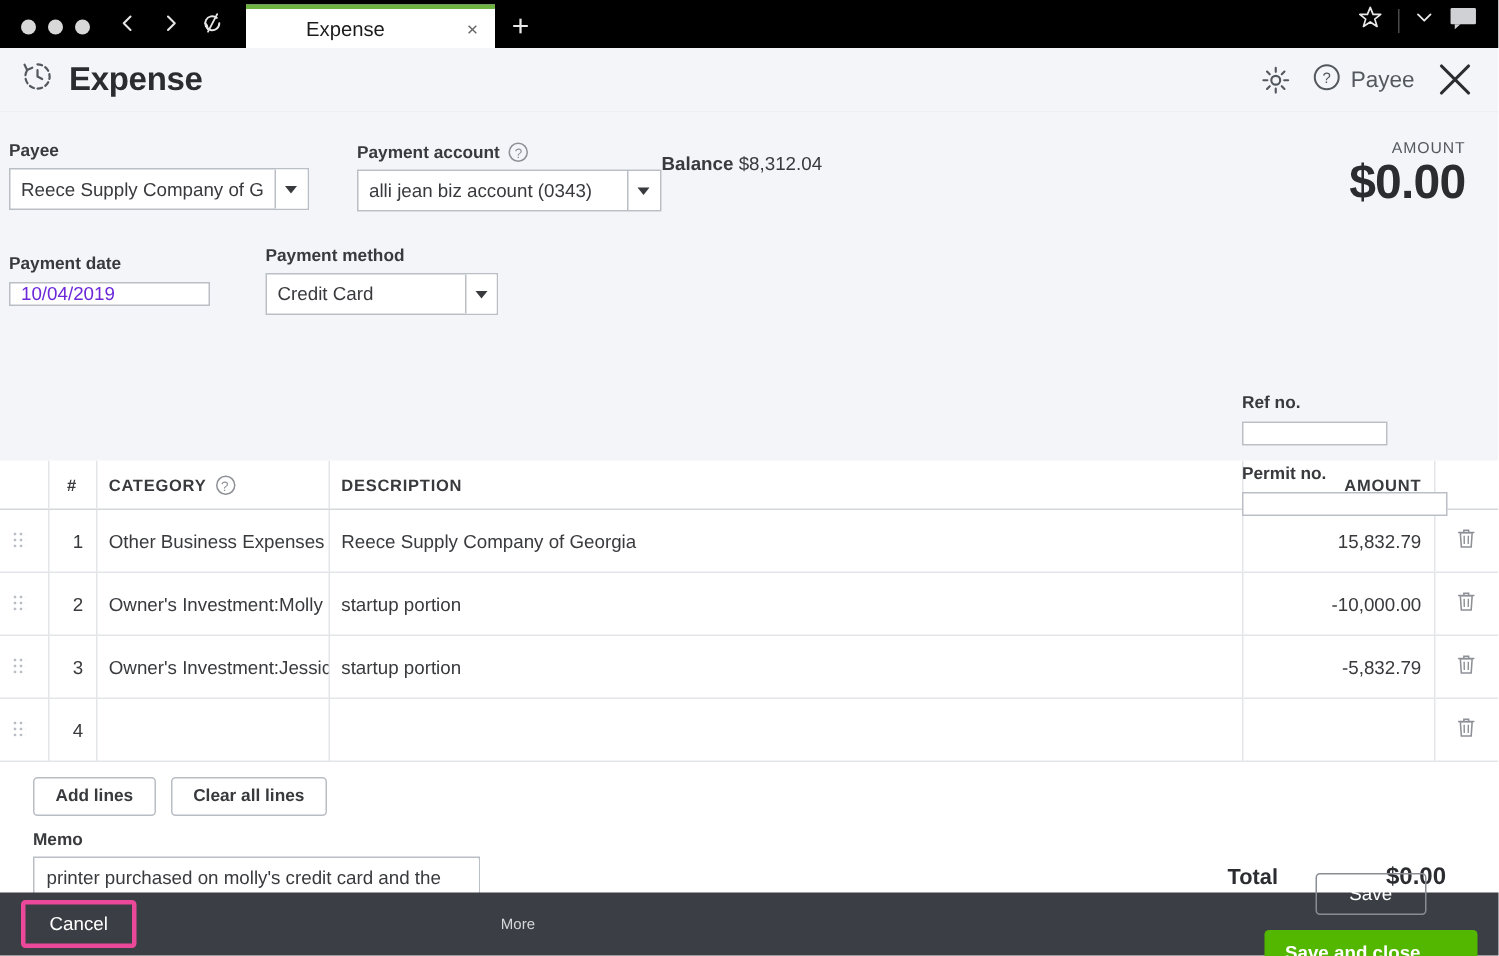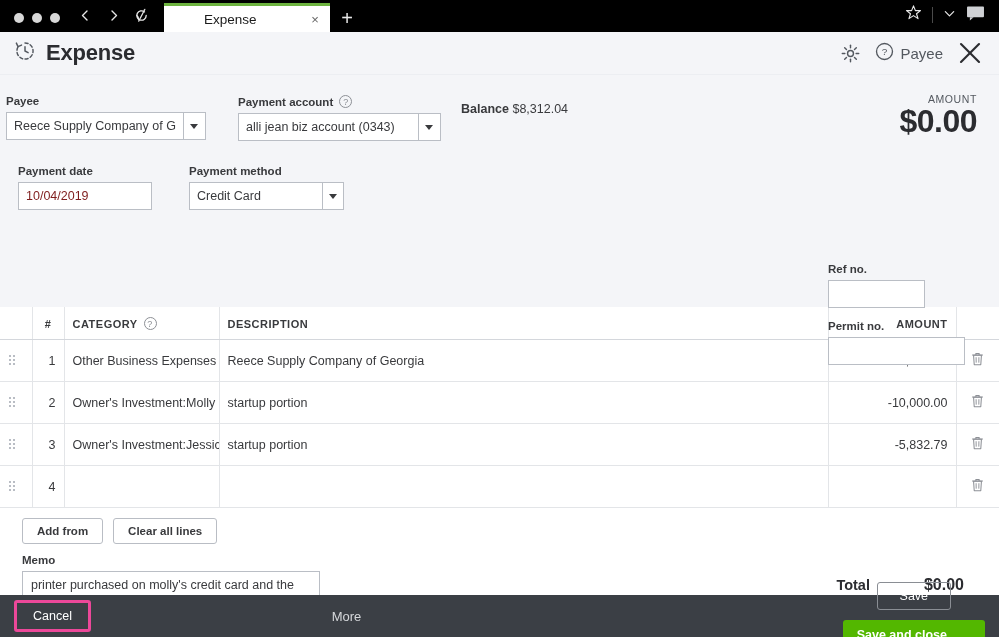--- a/index.html
+++ b/index.html
@@ -93,37 +93,37 @@
     background: #fff; cursor: pointer;
   }
   .caret i {
     display: block; width: 0; height: 0;
     border-left: 4px solid transparent; border-right: 4px solid transparent;
     border-top: 5px solid #393a3d;
   }
   .field-payee { width: 200px; }
   .field-account { width: 203px; }
   .balance-text {
-    font-size: 12.5px; color: #393a3d; margin-left: 20px;
+    font-size: 12.5px; color: #393a3d; margin-left: 0;
     margin-top: 7px; white-space: nowrap;
   }
   .balance-text b { font-weight: bold; }
 
   .amount-block {
     position: absolute; right: 22px; top: 18px; text-align: right;
   }
   .amount-label { font-size: 10.5px; color: #53585f; letter-spacing: 0.6px; }
   .amount-value { font-size: 32px; font-weight: bold; color: #2b2c30; line-height: 1.05; letter-spacing: -0.5px; }
 
-  .row-2 { display: flex; align-items: center; padding-top: 24px; margin-left: 12px; }
+  .row-2 { display: flex; align-items: center; padding-top: 24px; }
   .field-date { width: 134px; }
   .field-method { width: 155px; }
   .text-input {
-    height: 28px; background: #fff; border: 1px solid #babec5;
-    padding: 0 7px; font-size: 12.5px; color: #7f1d1d;
+    height: 16px; background: #fff; border: 1px solid #babec5;
+    padding: 0 7px; font-size: 12.5px; color: #6d28d9;
     font-family: "Liberation Sans", sans-serif; outline: none;
     width: 100%;
   }
   .right-fields { position: absolute; right: 34px; top: 188px; }
   .field-ref { width: 97px; }
   .field-permit { width: 137px; margin-top: 12px; }
 
   
   .lines-wrap { background: #fff; }
   table.lines { width: 100%; border-collapse: collapse; table-layout: fixed; }
@@ -169,37 +169,37 @@
 
   .memo-row { display: flex; padding: 10px 22px 0 22px; align-items: flex-start; }
   .memo-label { font-size: 11.5px; font-weight: bold; color: #393a3d; margin-bottom: 5px; }
   .memo-box {
     width: 298px; height: 44px; border: 1px solid #babec5; background: #fff;
     font-size: 12.5px; color: #393a3d; padding: 6px 8px; resize: none;
     font-family: "Liberation Sans", sans-serif; outline: none; line-height: 1.25;
   }
   .total-block {
     margin-left: auto; display: flex; align-items: baseline;
-    gap: 54px; padding-top: 22px; padding-right: 13px;
+    gap: 72px; padding-top: 22px; padding-right: 13px;
   }
   .total-label { font-size: 14.5px; font-weight: bold; color: #2b2c30; }
   .total-value { font-size: 16px; font-weight: bold; color: #2b2c30; }
 
   
   .footer {
     position: absolute; left: 0; bottom: 0; width: 999px; height: 42px;
     background: #3b3f45; display: flex; align-items: center; padding: 0 14px;
   }
   .btn-cancel {
     background: transparent; border: 3px solid #ec4899; color: #fff;
     font-size: 12.5px; padding: 6px 16px; border-radius: 3px; cursor: pointer;
     font-family: "Liberation Sans", sans-serif;
   }
   .btn-more {
-    color: #d5d7da; font-size: 13px; margin: 0 auto; cursor: pointer;
+    color: #d5d7da; font-size: 10px; margin: 0 auto; cursor: pointer;
     background: none; border: none; font-family: "Liberation Sans", sans-serif;
   }
   .footer-right { display: flex; align-items: center; gap: 10px; margin-left: auto; flex-direction: column; }
   .btn-save {
     background: transparent; border: 1px solid #8a8e94; color: #fff;
     font-size: 12.5px; padding: 6px 22px; border-radius: 3px; cursor: pointer;
     font-family: "Liberation Sans", sans-serif;
   }
   .btn-save-close {
     background: #53b700; border: none; color: #fff; font-size: 12.5px;
@@ -447,21 +447,21 @@
                 <path d="M2.6 4.2h10.8M6.3 4.2V2.6h3.4v1.6" fill="none" stroke="#8d9096" stroke-width="1.1" stroke-linecap="round"></path>
                 <path d="M3.8 4.4h8.4l-0.7 10.2H4.5z" fill="none" stroke="#8d9096" stroke-width="1.1" stroke-linejoin="round"></path>
                 <line x1="6.5" y1="6.6" x2="6.6" y2="12.4" stroke="#8d9096" stroke-width="1"></line>
                 <line x1="9.5" y1="6.6" x2="9.4" y2="12.4" stroke="#8d9096" stroke-width="1"></line>
               </svg></span></td>
         </tr>
       </tbody>
   </table>
 
   <div class="lines-actions">
-    <button class="btn-sm">Add from</button>
+    <button class="btn-sm">Add lines</button>
     <button class="btn-sm">Clear all lines</button>
   </div>
 
   <div class="memo-row">
     <div>
       <div class="memo-label">Memo</div>
       <textarea class="memo-box" id="memo-area" style="">printer purchased on molly's credit card and the portion I paid her from my personal check</textarea>
     </div>
     <div class="total-block">
       <span class="total-label">Total</span>

